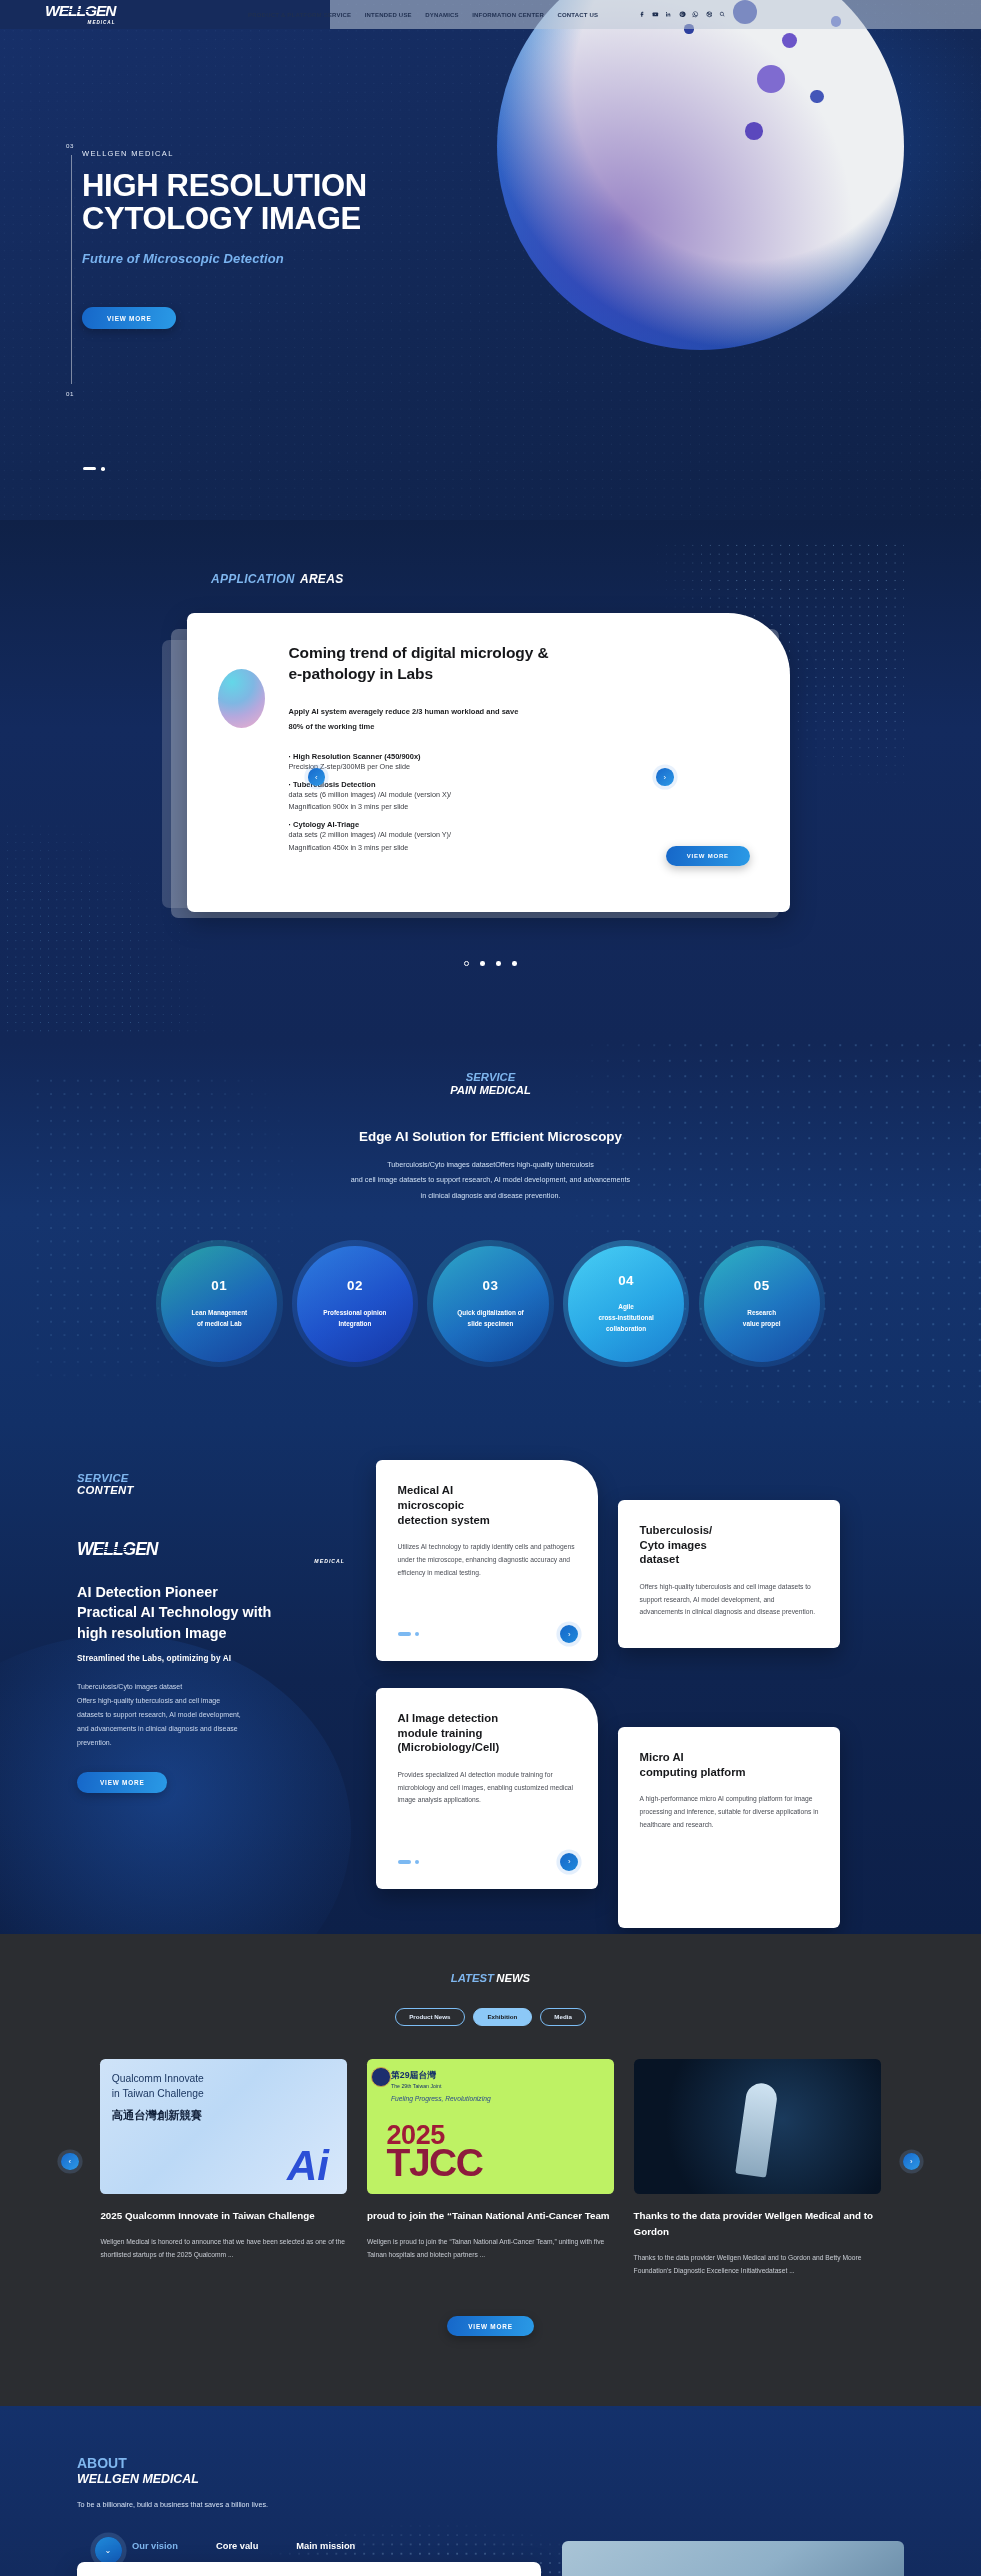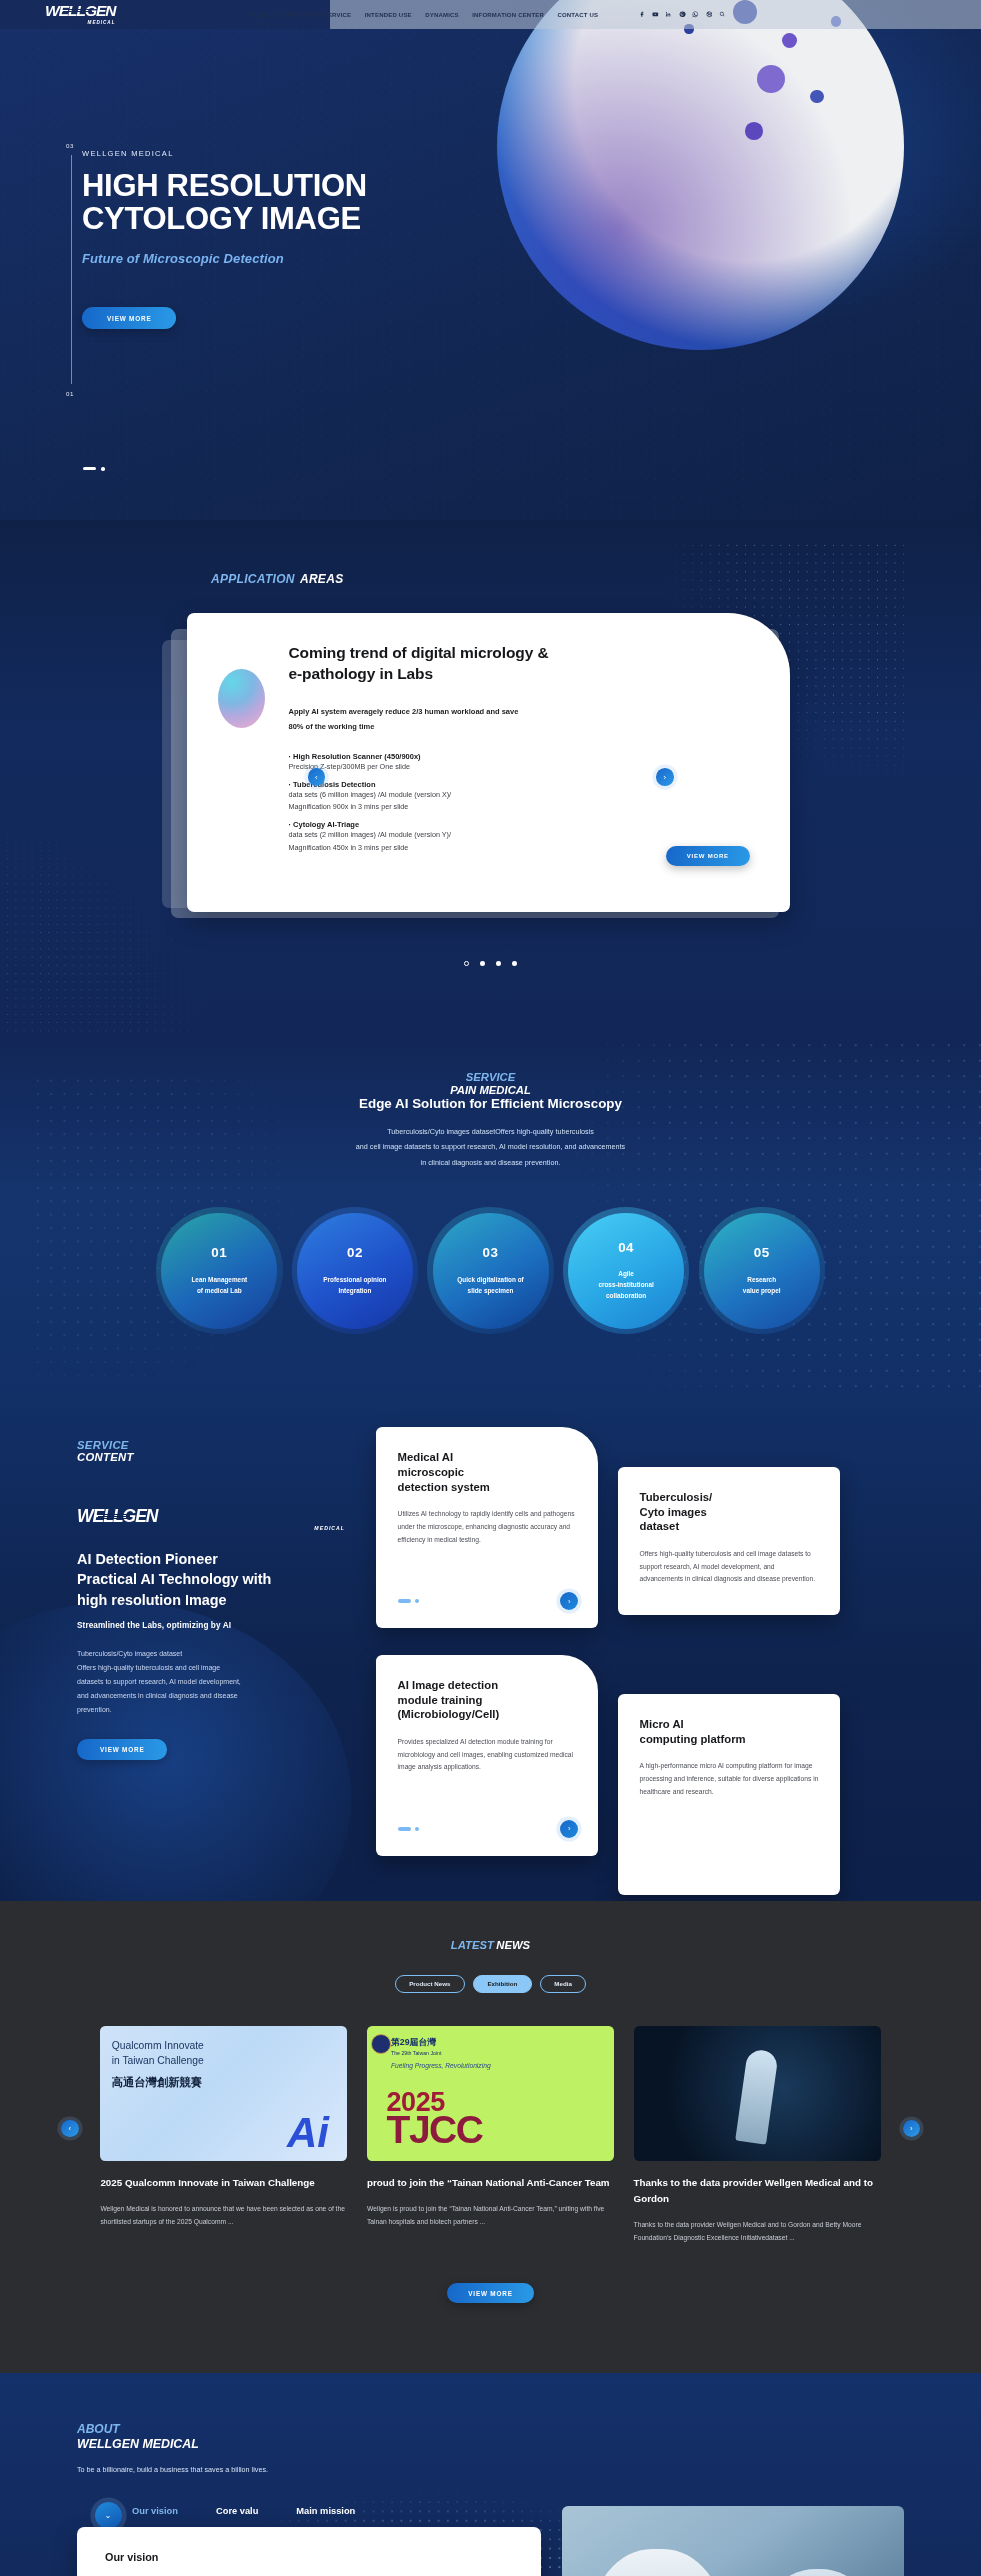--- a/index.html
+++ b/index.html
@@ -156,21 +156,21 @@
   .pain-dots2 {
     position:absolute; left: 31px; top: 31px; width: 319px; height: 309px; opacity:.4;
     background-image: radial-gradient(rgba(110,170,225,.4) 1.2px, transparent 1.2px);
     background-size: 13.4px 13.4px;
     -webkit-mask-image: radial-gradient(circle at 20% 40%, #000 0 42%, transparent 68%);
             mask-image: radial-gradient(circle at 20% 40%, #000 0 42%, transparent 68%);
   }
   .pain-head { position:relative; z-index:4; text-align:center; }
   .pain-head .l1 { font-size: 11.3px; font-weight:800; font-style:italic; color:#7fb6ee;}
   .pain-head .l2 { font-size: 11.3px; font-weight:800; font-style:italic; color:#fff; margin-top:1px;}
-  .pain-h2 { position:relative; z-index:4; text-align:center; font-size: 13.4px; font-weight: 800; color:#fff;}
+  .pain-h2 { position:relative; z-index:4; text-align:center; margin-top: 33px; font-size: 13.4px; font-weight: 800; color:#fff;}
   .pain-p { position:relative; z-index:4; text-align:center; margin: 13.4px auto 0; width: 505px;
     font-size: 7.2px; line-height: 2.1; color: #cfe0f5; }
   .circles { position:relative; z-index:4; display:flex; justify-content:center; gap: 19.6px; margin-top: 43px; }
   .circ { width: 116px; height: 116px; border-radius: 50%; position:relative;
     display:flex; flex-direction:column; align-items:center; justify-content:center; text-align:center; }
   .circ::before { content:""; position:absolute; inset:-5.2px; border-radius:50%; opacity:.35; }
   .c1 { background: linear-gradient(150deg,#2aa8a8 0%, #1a63c6 55%, #153f9b 100%);}
   .c1::before { background: linear-gradient(150deg,#2aa8a8,#153f9b);}
   .c2 { background: linear-gradient(150deg,#2f7fe0 0%, #1d4fd0 55%, #1535a5 100%);}
   .c2::before { background: linear-gradient(150deg,#2f7fe0,#1535a5);}
@@ -254,21 +254,21 @@
   .about { position:relative; width:981px; padding: 49px 0 62px; overflow:hidden;
     background: linear-gradient(180deg,#14316b 0%, #12295b 50%, #102451 100%); }
   .about-dots {
     position:absolute; left: 155px; top: -15.5px; width: 556px; height: 216px; opacity:.75;
     background-image: radial-gradient(rgba(170,210,245,.55) 0.9px, transparent 0.9px);
     background-size: 9.3px 9.3px;
     -webkit-mask-image: radial-gradient(ellipse 70% 90% at 50% 120%, #000 0 42%, transparent 66%);
             mask-image: radial-gradient(ellipse 70% 90% at 50% 120%, #000 0 42%, transparent 66%);
   }
   .about-inner { position:relative; z-index:4; padding: 0 77px; }
-  .about-h .l1 { font-size: 12px; font-weight:800; font-style:italic; color:#7fb6ee; }
+  .about-h .l1 { font-size: 14px; font-weight:800; color:#7fb6ee; }
   .about-h .l2 { font-size: 12.4px; font-weight:800; font-style:italic; color:#fff; margin-top: 1px;}
   .about-tag { margin-top: 13.4px; font-size: 7.2px; color:#d5e2f4; }
   .about-main { display:flex; gap: 20.6px; margin-top: 32px; }
   .about-left { width: 464px; flex:none; position:relative; }
   .about-tabs { display:flex; align-items:center; gap: 38px; padding-left: 55px; }
   .atab { font-size: 9.3px; font-weight: 800; color:#fff; cursor:pointer; }
   .atab.active { color:#7fb6ee; }
   .a-chevron { position:absolute; left: 17.5px; top: -4.1px; width: 27px; height: 27px; border-radius:50%;
     background: linear-gradient(150deg,#1f8ad9,#1159b9); display:flex; align-items:center; justify-content:center;
     color:#fff; font-size: 8.2px; box-shadow: 0 0 0 4.6px rgba(140,190,240,.18); cursor:pointer;}
@@ -438,21 +438,21 @@
     <div class="pain-dots2"></div>
 
     <div class="pain-head">
       <div class="l1">SERVICE</div>
       <div class="l2">PAIN MEDICAL</div>
     </div>
 
     <h2 class="pain-h2">Edge AI Solution for Efficient Microscopy</h2>
     <p class="pain-p">
       <span>Tuberculosis/Cyto images datasetOffers high-quality tuberculosis</span><br>
-      <span>and cell image datasets to support research, AI model resolution, and advancements</span><br>
+      <span>and cell image datasets to support research, AI model development, and advancements</span><br>
       <span>in clinical diagnosis and disease prevention.</span>
     </p>
 
     <div class="circles">
       <div class="circ c1">
         <div class="num">01</div>
         <div class="lbl">
           <span>Lean Management</span><br>
           <span>of medical Lab</span>
         </div>

